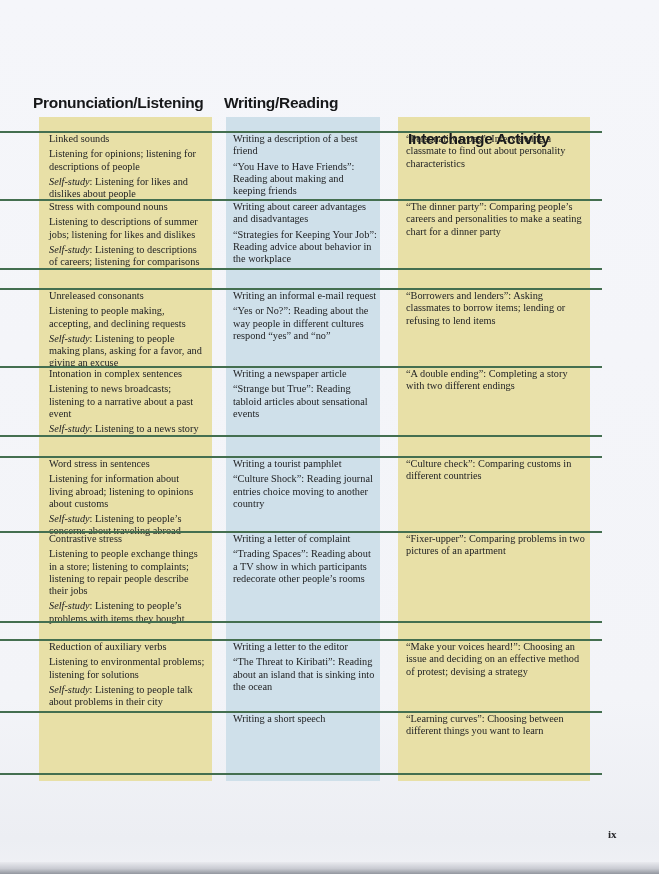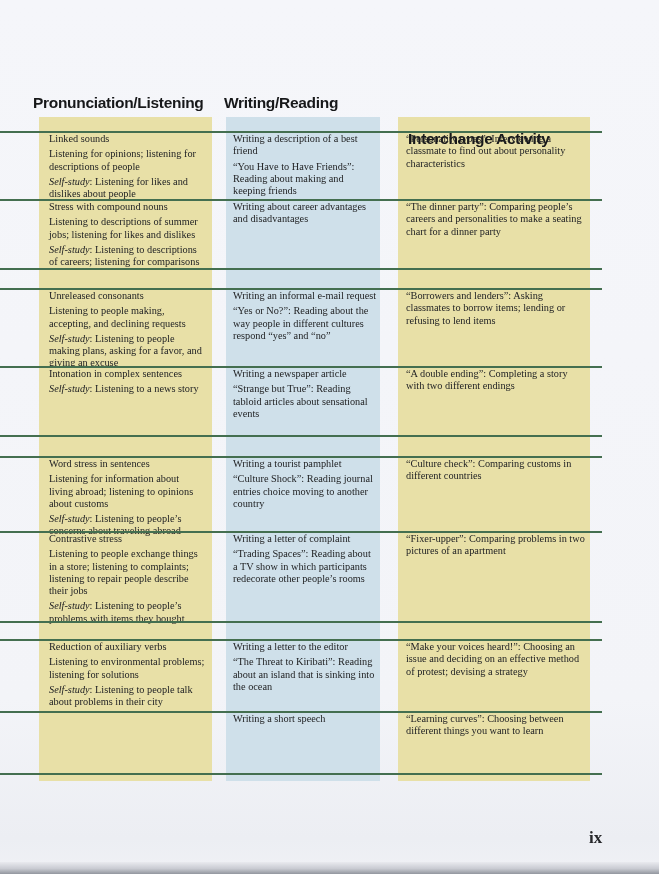--- a/index.html
+++ b/index.html
@@ -38,22 +38,22 @@
   .cell{position:absolute;top:0;color:#222325;
         font-size:10.3px;line-height:12.3px;}
   .cell.c1{left:49px;width:156px;}
   .cell.c2{left:233px;width:144px;}
   .cell.c3{left:406px;width:180px;}
   .cell p{margin:0 0 3px 0;}
   .cell p:last-child{margin-bottom:0;}
   .cell i{}
   
   .pageno{
-    position:absolute;left:589px;top:828px;
-    font-family:"Liberation Serif", serif;font-weight:700;font-size:17px;color:#26272a;
+    position:absolute;left:608px;top:828px;
+    font-family:"Liberation Serif", serif;font-weight:700;font-size:11px;color:#26272a;
   }
 </style>
 </head>
 <body>
 
 <div>
   <div class="band b1" style="background: rgb(232, 224, 167);"></div>
   <div class="band b2" style="background: rgb(207, 224, 234);"></div>
   <div class="band b3" style="background: rgb(232, 224, 167);"></div>
 
@@ -77,20 +77,21 @@
         </div>
       </div>
       <div class="row line rh1" style="border-top-color: rgb(68, 111, 80);">
         <div class="cell c1">
           <p>Stress with compound nouns</p>
           <p>Listening to descriptions of summer jobs; listening for likes and dislikes</p>
           <p><i>Self-study</i>: Listening to descriptions of careers; listening for comparisons</p>
         </div>
         <div class="cell c2">
           <p>Writing about career advantages and disadvantages</p>
+          <p>“Strategies for Keeping Your Job”: Reading advice about behavior in the workplace</p>
         </div>
         <div class="cell c3">
           <p>“The dinner party”: Comparing people’s careers and personalities to make a seating chart for a dinner party</p>
         </div>
       </div>
       <div class="row line gh0" style="border-top-color: rgb(68, 111, 80);"></div>
       <div class="row line rh2" style="border-top-color: rgb(68, 111, 80);">
         <div class="cell c1">
           <p>Unreleased consonants</p>
           <p>Listening to people making, accepting, and declining requests</p>
@@ -100,20 +101,21 @@
           <p>“Borrowers and lenders”: Asking classmates to borrow items; lending or refusing to lend items</p>
         </div>
         <div class="cell c2">
           <p>Writing an informal e-mail request</p>
           <p>“Yes or No?”: Reading about the way people in different cultures respond “yes” and “no”</p>
         </div>
       </div>
       <div class="row line rh3" style="border-top-color: rgb(68, 111, 80);">
         <div class="cell c1">
           <p>Intonation in complex sentences</p>
+          <p>Listening to news broadcasts; listening to a narrative about a past event</p>
           <p><i>Self-study</i>: Listening to a news story</p>
         </div>
         <div class="cell c2">
           <p>Writing a newspaper article</p>
           <p>“Strange but True”: Reading tabloid articles about sensational events</p>
         </div>
         <div class="cell c3">
           <p>“A double ending”: Completing a story with two different endings</p>
         </div>
       </div>

